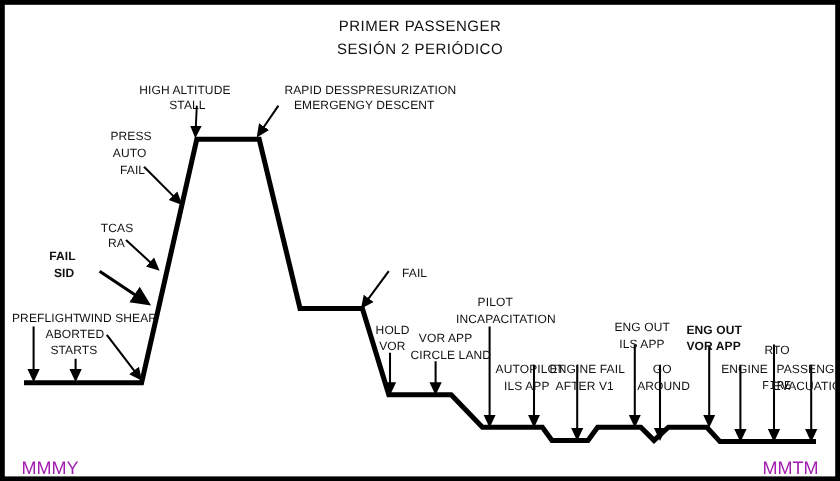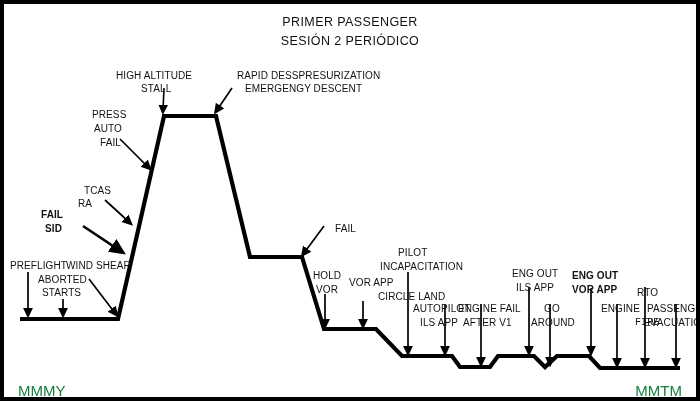--- a/index.html
+++ b/index.html
@@ -17,21 +17,21 @@
     font-family:"Liberation Sans",sans-serif;
   }
   #title1{top:11px;}
   #title2{top:30px;}
   .lbl{
     position:absolute;font-size:10px;line-height:12.5px;
     color:#111;white-space:pre;letter-spacing:.1px;
   }
   .lbl.b{font-weight:bold;}
   .corner{
-    position:absolute;font-size:15px;color:#15803d;
+    position:absolute;font-size:15px;color:#a21caf;
     font-family:"Liberation Sans",sans-serif;
   }
   #mmmy{left:14px;top:378px;}
   #mmtm{right:14px;top:378px;}
 </style>
 </head>
 <body>
 
 <div id="frame">
 
@@ -74,39 +74,39 @@
   <div class="lbl" style="left:6px;top:256px;text-align:center;">PREFLIGHT</div>
   <div class="lbl" style="left:34px;top:270px;">ABORTED</div>
   <div class="lbl" style="left:38px;top:283px;">STARTS</div>
 
   <div class="lbl" style="left:62px;top:256px;">WIND SHEAR</div>
 
   <div class="lbl b" style="left:37px;top:205px;">FAIL</div>
   <div class="lbl b" style="left:41px;top:219px;">SID</div>
 
   <div class="lbl" style="left:80px;top:181px;">TCAS</div>
-  <div class="lbl" style="left:74px;top:194px;">RA</div>
+  <div class="lbl" style="left:86px;top:194px;">RA</div>
 
   <div class="lbl" style="left:88px;top:105px;">PRESS</div>
   <div class="lbl" style="left:90px;top:119px;">AUTO</div>
   <div class="lbl" style="left:96px;top:133px;">FAIL</div>
 
   <div class="lbl" style="left:112px;top:66px;">HIGH ALTITUDE</div>
   <div class="lbl" style="left:137px;top:79px;">STALL</div>
 
   <div class="lbl" style="left:233px;top:66px;">RAPID DESSPRESURIZATION</div>
   <div class="lbl" style="left:241px;top:79px;">EMERGENGY DESCENT</div>
 
   <div class="lbl" style="left:331px;top:219px;">FAIL</div>
 
   <div class="lbl" style="left:309px;top:266px;">HOLD</div>
   <div class="lbl" style="left:312px;top:280px;">VOR</div>
 
   <div class="lbl" style="left:345px;top:273px;">VOR APP</div>
-  <div class="lbl" style="left:338px;top:287px;margin-left:36px;">CIRCLE LAND</div>
+  <div class="lbl" style="left:338px;top:287px;">CIRCLE LAND</div>
 
   <div class="lbl" style="left:394px;top:243px;">PILOT</div>
   <div class="lbl" style="left:376px;top:257px;">INCAPACITATION</div>
 
   <div class="lbl" style="left:409px;top:299px;">AUTOPILOT</div>
   <div class="lbl" style="left:416px;top:313px;">ILS APP</div>
 
   <div class="lbl" style="left:454px;top:299px;">ENGINE FAIL</div>
   <div class="lbl" style="left:459px;top:313px;">AFTER V1</div>
 

